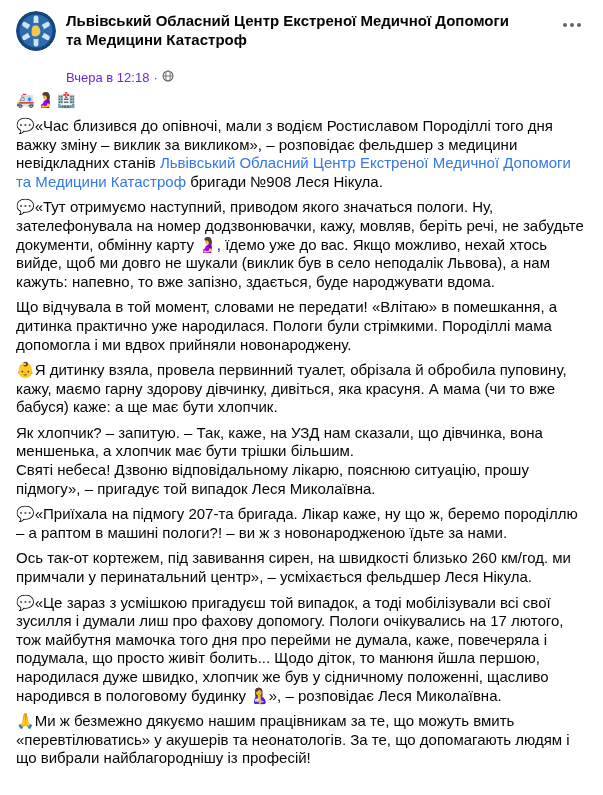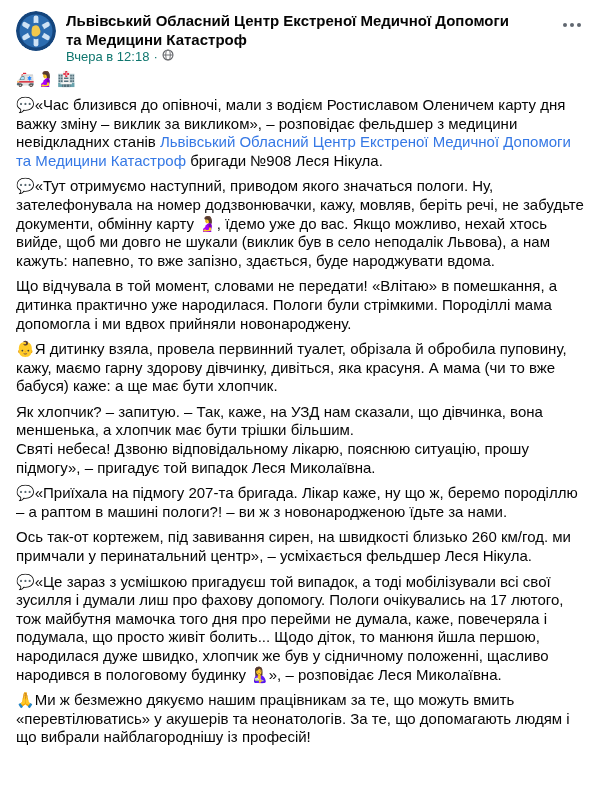--- a/index.html
+++ b/index.html
@@ -43,22 +43,22 @@
     font-size: 15px;
     line-height: 1.28;
     color: #050505;
     cursor: pointer;
   }
   .meta-row {
     display: flex;
     align-items: center;
     gap: 4px;
     font-size: 13px;
-    color: #0f766e;
-    margin-top: 0;
+    color: #6d28d9;
+    margin-top: 21px;
   }
   .meta-row .timestamp { cursor: pointer; }
   .more-btn {
     background: none;
     border: none;
     padding: 6px 4px;
     margin-top: 4px;
     cursor: pointer;
     color: #606770;
     line-height: 0;
@@ -129,21 +129,21 @@
         </svg>
       </span>
     </button>
 
   </div>
 
   <div class="post-body">
 
     <p class="emoji-line">🚑🤰🏥</p>
 
-    <p><span>💬«Час близився до опівночі, мали з водієм Ростиславом Оленичем карту дня важку зміну – виклик за викликом», – розповідає фельдшер з медицини невідкладних станів </span><a class="inline-link">Львівський Обласний Центр Екстреної Медичної Допомоги та Медицини Катастроф</a><span> бригади №908 Леся Нікула.</span></p>
+    <p><span>💬«Час близився до опівночі, мали з водієм Ростиславом Породіллі того дня важку зміну – виклик за викликом», – розповідає фельдшер з медицини невідкладних станів </span><a class="inline-link">Львівський Обласний Центр Екстреної Медичної Допомоги та Медицини Катастроф</a><span> бригади №908 Леся Нікула.</span></p>
 
     <p>💬«Тут отримуємо наступний, приводом якого значаться пологи. Ну, зателефонувала на номер додзвонювачки, кажу, мовляв, беріть речі, не забудьте документи, обмінну карту 🤰, їдемо уже до вас. Якщо можливо, нехай хтось вийде, щоб ми довго не шукали (виклик був в село неподалік Львова), а нам кажуть: напевно, то вже запізно, здається, буде народжувати вдома.</p>
 
     <p>Що відчувала в той момент, словами не передати! «Влітаю» в помешкання, а дитинка практично уже народилася. Пологи були стрімкими. Породіллі мама допомогла і ми вдвох прийняли новонароджену.</p>
 
     <p>👶Я дитинку взяла, провела первинний туалет, обрізала й обробила пуповину, кажу, маємо гарну здорову дівчинку, дивіться, яка красуня. А мама (чи то вже бабуся) каже: а ще має бути хлопчик.</p>
 
     <p>Як хлопчик? – запитую. – Так, каже, на УЗД нам сказали, що дівчинка, вона меншенька, а хлопчик має бути трішки більшим.
 Святі небеса! Дзвоню відповідальному лікарю, пояснюю ситуацію, прошу підмогу», – пригадує той випадок Леся Миколаївна.</p>
 

